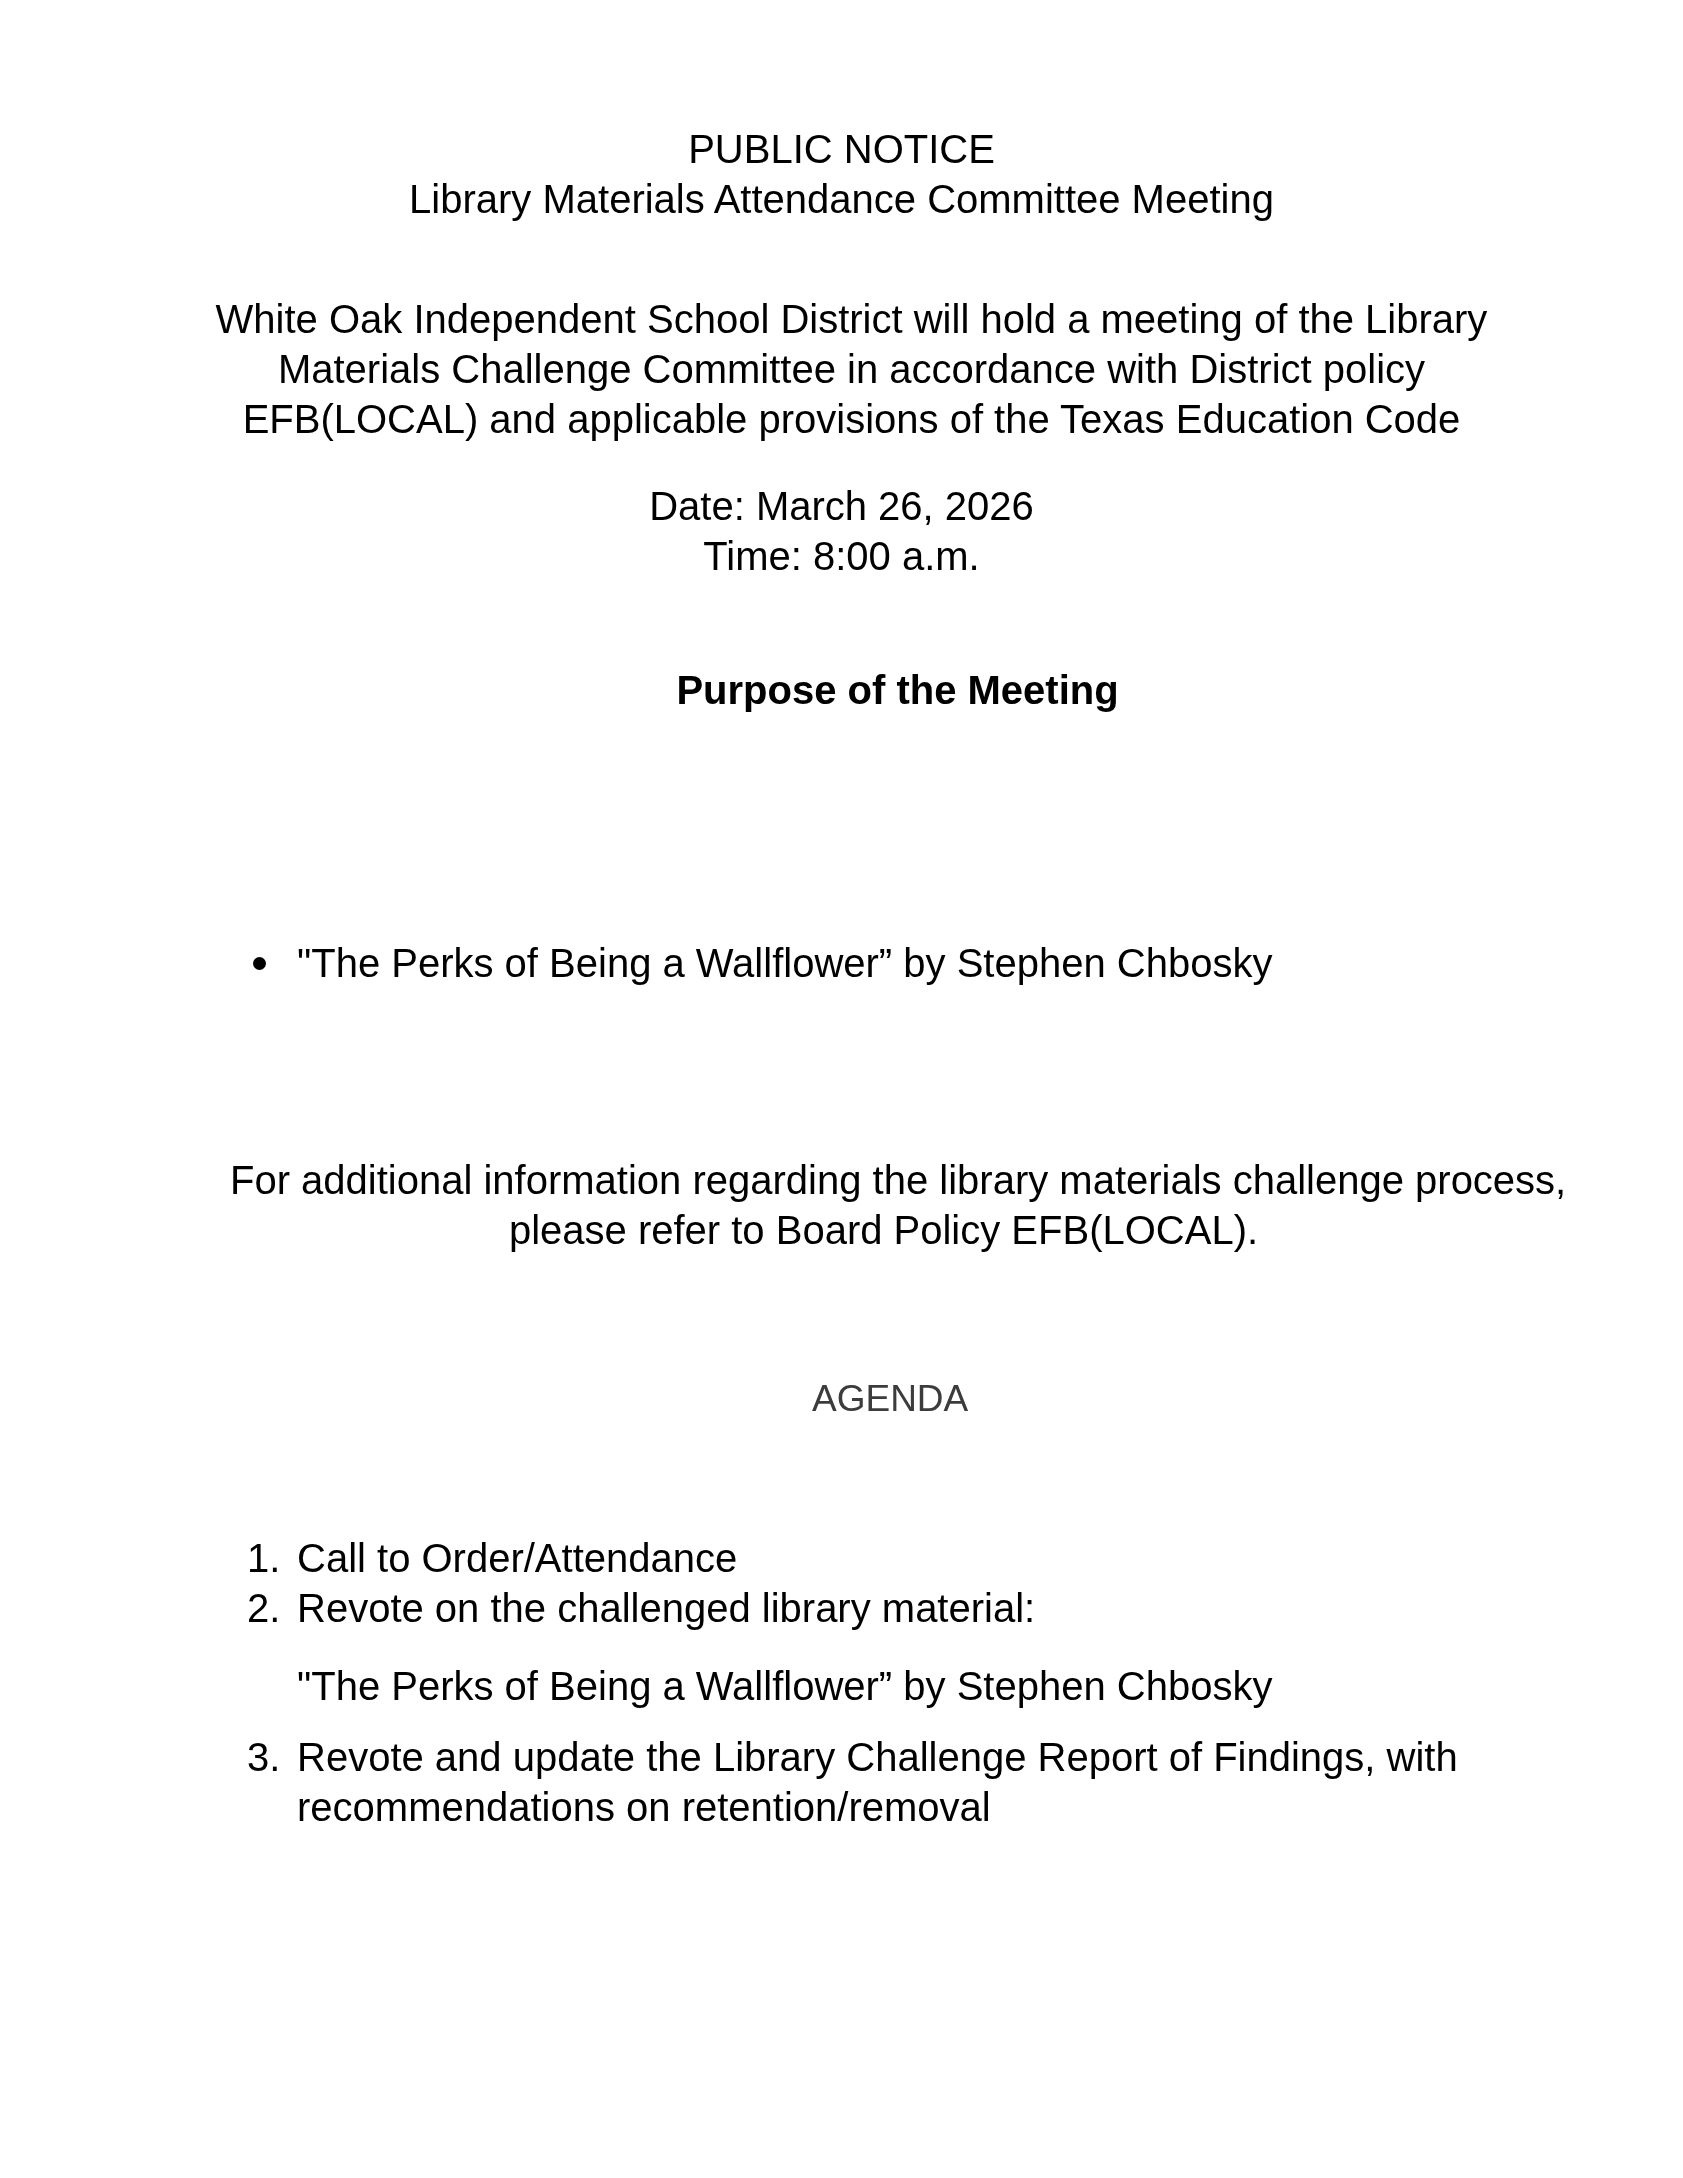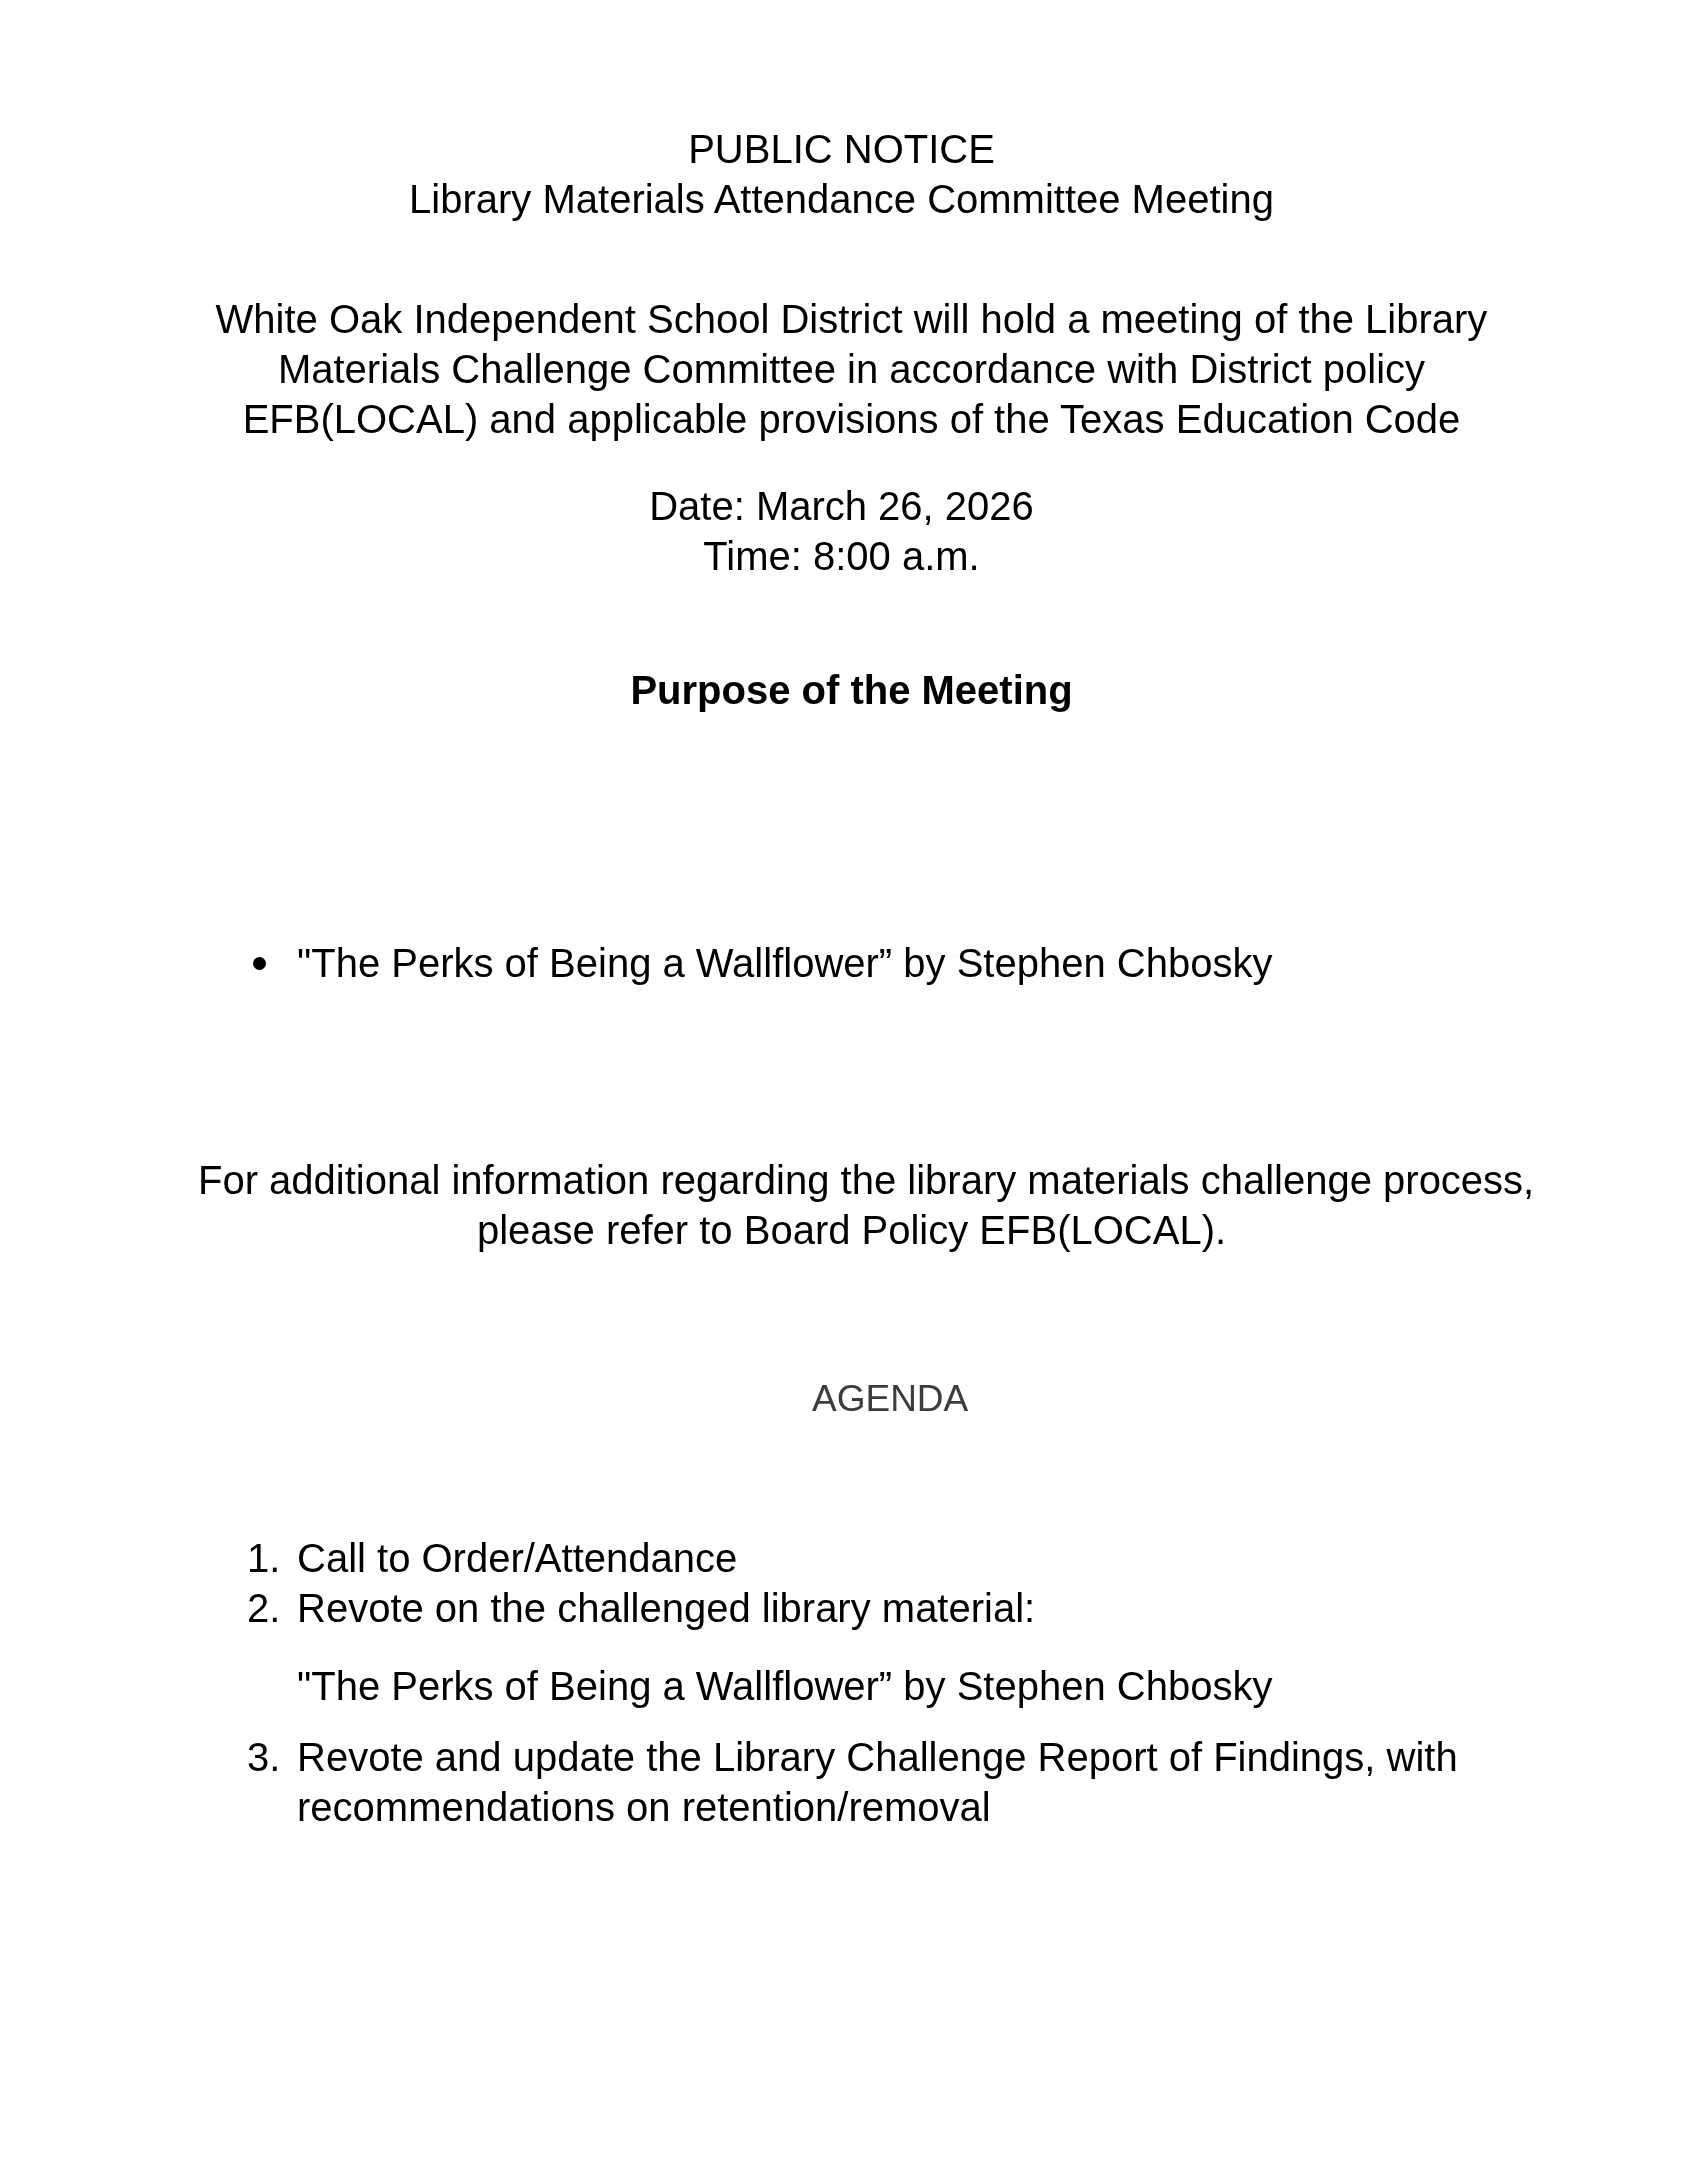--- a/index.html
+++ b/index.html
@@ -71,28 +71,28 @@
     <div>White Oak Independent School District will hold a meeting of the Library</div>
     <div>Materials Challenge Committee in accordance with District policy</div>
     <div>EFB(LOCAL) and applicable provisions of the Texas Education Code</div>
   </div>
 
   <div class="abs centered" style="top:481px;">
     <div>Date: March 26, 2026</div>
     <div>Time: 8:00 a.m.</div>
   </div>
 
-  <div class="abs leftcol bold" style="top:665px;">Purpose of the Meeting</div>
+  <div class="abs leftcol bold" style="top:665px;margin-left:46px;">Purpose of the Meeting</div>
 
 
   <div class="abs bullet-dot" style="left:253px; top:957px;"></div>
   <div class="abs indented" style="top:938px;">"The Perks of Being a Wallflower” by Stephen Chbosky</div>
 
 
-  <div class="abs leftcol" style="top:1155px;">
+  <div class="abs leftcol" style="top:1155px;margin-left:32px;">
     <div>For additional information regarding the library materials challenge process,</div>
     <div>please refer to Board Policy EFB(LOCAL).</div>
   </div>
 
   <div class="abs agenda-heading" style="left:812px; top:1374px; color:#3c3c3c;">AGENDA</div>
 
   <div class="abs list-item" style="top:1533px;">
     <span class="num">1.</span>
     <div>Call to Order/Attendance</div>
   </div>

